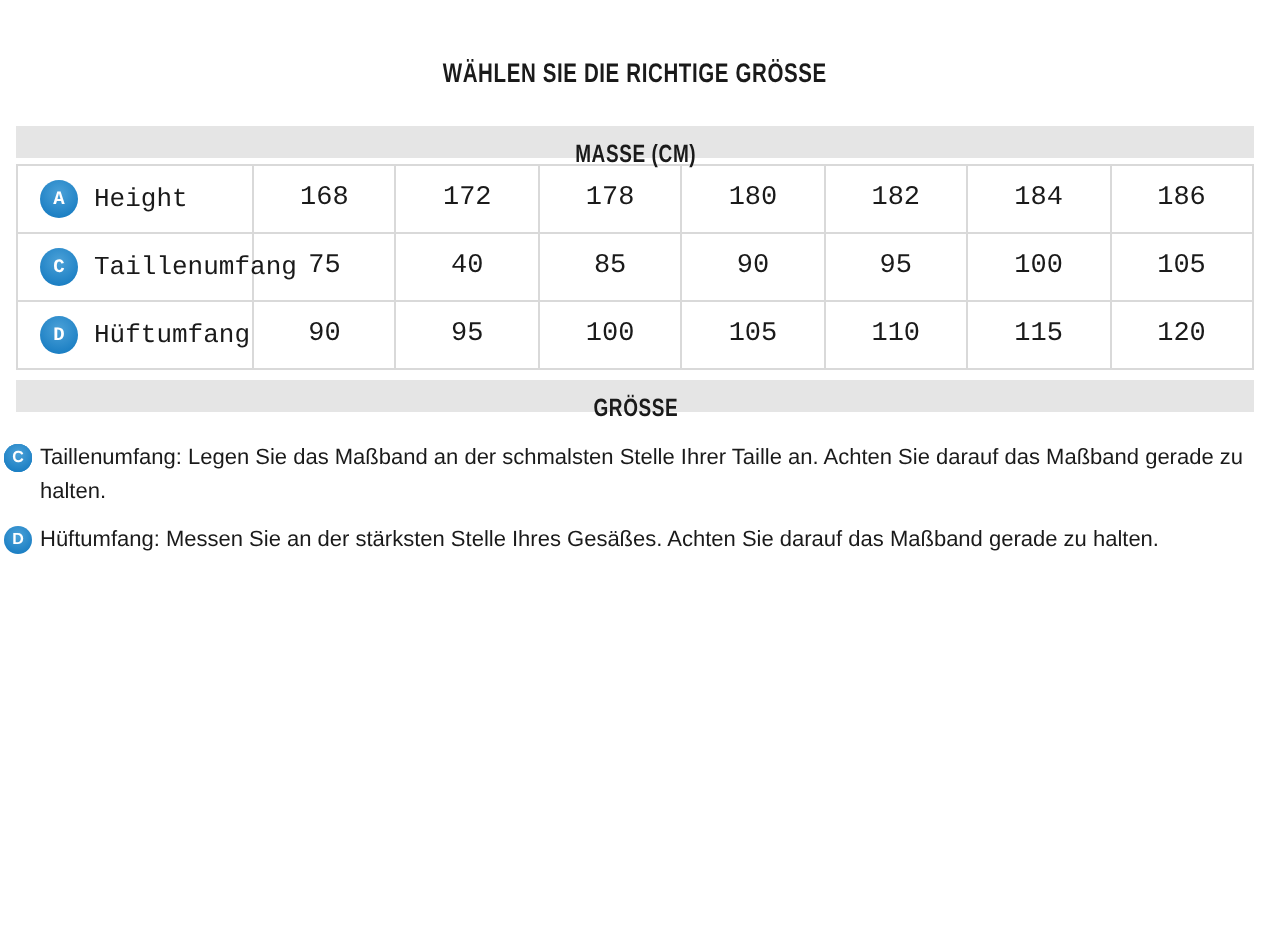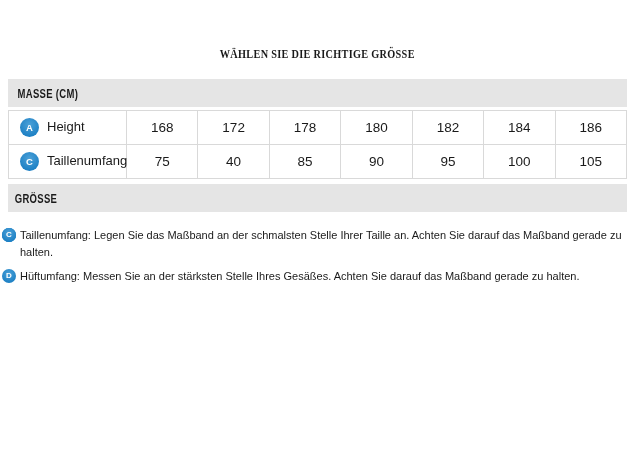--- a/index.html
+++ b/index.html
@@ -12,57 +12,57 @@
   * { box-sizing: border-box; }
   html, body {
     margin: 0; padding: 0;
     width: 635px; height: 476px;
     background: #ffffff;
     color: var(--text-color);
     font-family: "Liberation Sans", sans-serif;
     overflow: hidden;
   }
   .page-title {
-    margin-top: 46px;
+    margin-top: 30px;
     text-align: center;
     height: 16px;
     line-height: 14px;
-    font-family: Liberation Serif, serif;
   }
   .condensed {
     display: inline-block;
     transform: scaleX(0.76);
     transform-origin: center;
     font-weight: 700;
     font-size: 13.5px;
     letter-spacing: 0.4px;
     white-space: nowrap;
   }
   .sheet { margin: 0 8px; width: 619px; }
   .band {
     background: var(--band-bg);
-    height: 28px;
+    height: 16px;
     line-height: 28px;
-    text-align: left;
+    text-align: center;
   }
   .band .condensed { font-size: 12.5px; }
   .band-masse { margin-top: 17px; }
   .band-groesse { margin-top: 5px; }
   table {
     width: 100%;
     border-collapse: collapse;
     table-layout: fixed;
     margin-top: 3px;
   }
   td {
     border: 1px solid var(--border-color);
     height: 34px;
     text-align: center;
     font-size: 13.5px;
     padding: 0;
+    font-family: Liberation Mono, monospace;
   }
   td.label-cell {
     width: 118px;
     text-align: left;
     padding-left: 11px;
     font-size: 13px;
     white-space: nowrap;
   }
   .badge {
     display: inline-block;
@@ -127,20 +127,32 @@
           <span class="badge">C</span><span>Taillenumfang</span>
         </td>
         <td>75</td>
         <td>40</td>
         <td>85</td>
         <td>90</td>
         <td>95</td>
         <td>100</td>
         <td>105</td>
       </tr>
+      <tr>
+        <td class="label-cell">
+          <span class="badge">D</span><span>Hüftumfang</span>
+        </td>
+        <td>90</td>
+        <td>95</td>
+        <td>100</td>
+        <td>105</td>
+        <td>110</td>
+        <td>115</td>
+        <td>120</td>
+      </tr>
     </tbody>
   </table>
 
   <div class="band band-groesse">
     <span class="condensed">GRÖSSE</span>
   </div>
 
   <table>
     <tbody>
     </tbody>

